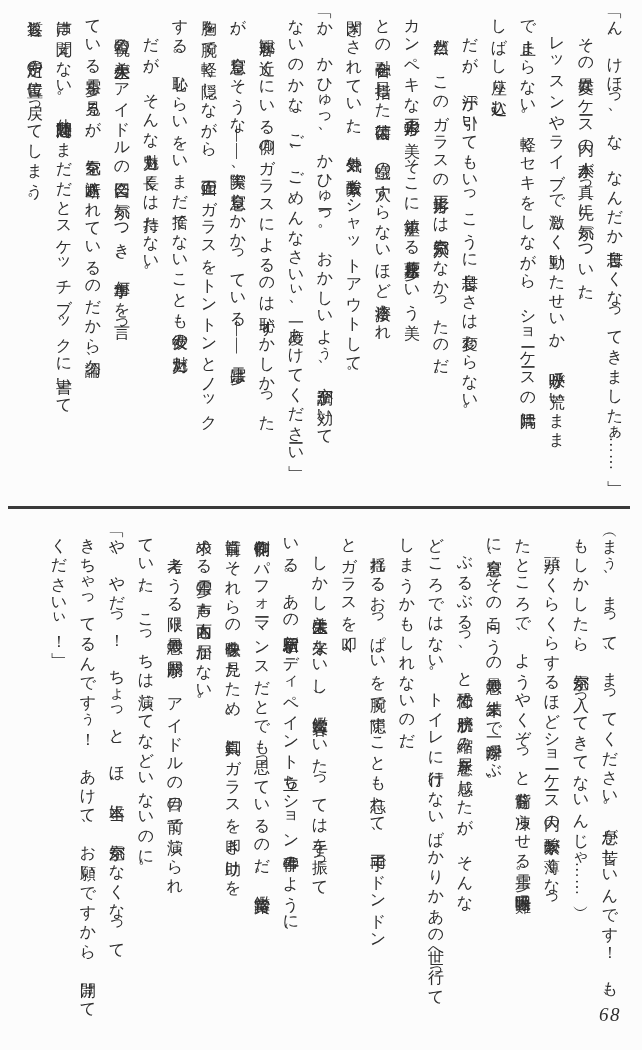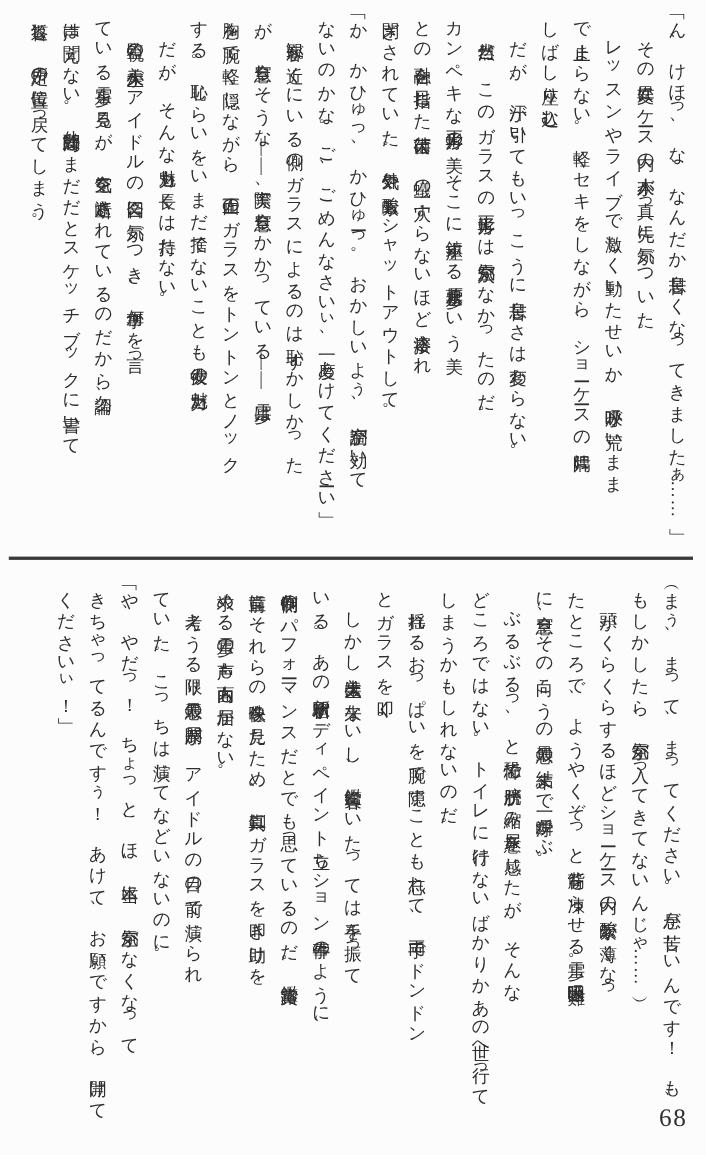--- a/index.html
+++ b/index.html
@@ -56,23 +56,24 @@
     top: 506px;
     left: 8px;
     width: 622px;
     height: 2.5px;
     background: var(--rule);
   }
   .pagenum {
     position: absolute;
     top: 1004px;
     left: 599px;
-    font-size: 23px;
+    font-size: 19px;
     letter-spacing: 1.5px;
     color: var(--text);
+    font-style: italic;
   }
 </style>
 </head>
 <body>
 
 <div class="page">
 
   <section id="top-text" class="vtext">
       <p class="vline">「ん、けほっ、な、なんだか息苦しくなってきましたぁ……」</p>
       <p class="vline indent">その異変にケース内の本人が真っ先に気がついた。</p>

